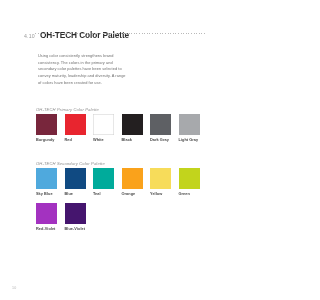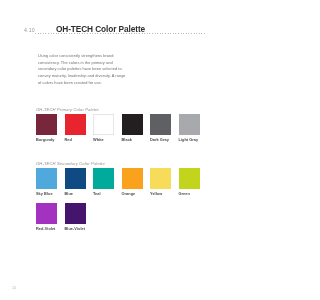--- a/index.html
+++ b/index.html
@@ -19,25 +19,25 @@
   .page {
     position: absolute;
     inset: 0;
     background: #ffffff;
   }
 
   
   .header {
     position: absolute;
     left: 24px;
-    top: 18px;
+    top: 24px;
     right: 26px;
     display: flex;
     align-items: baseline;
-    gap: 21px;
+    gap: 5px;
   }
   .section-num {
     font-size: 5.2px;
     letter-spacing: 0.2px;
     color: #9a9a9a;
     font-weight: 400;
     white-space: nowrap;
   }
   .page-title {
     font-size: 8.3px;

